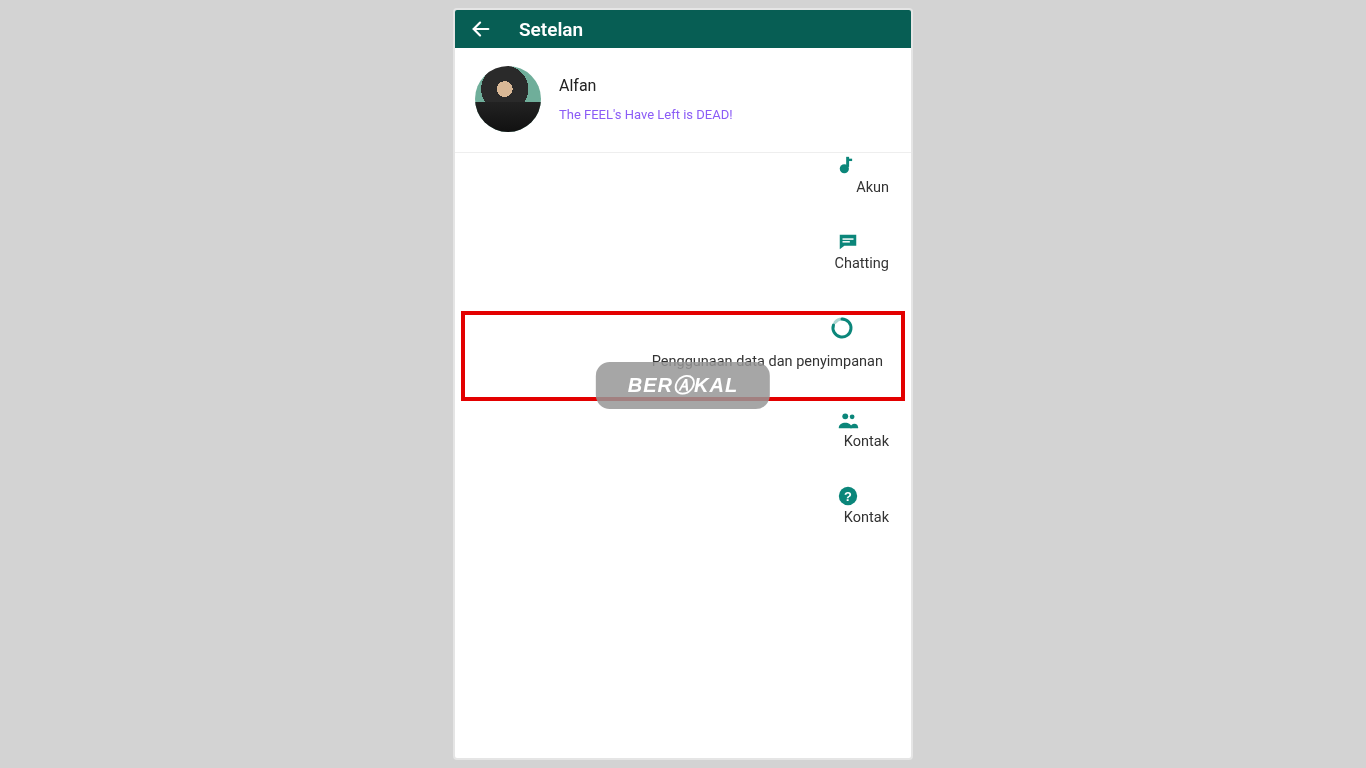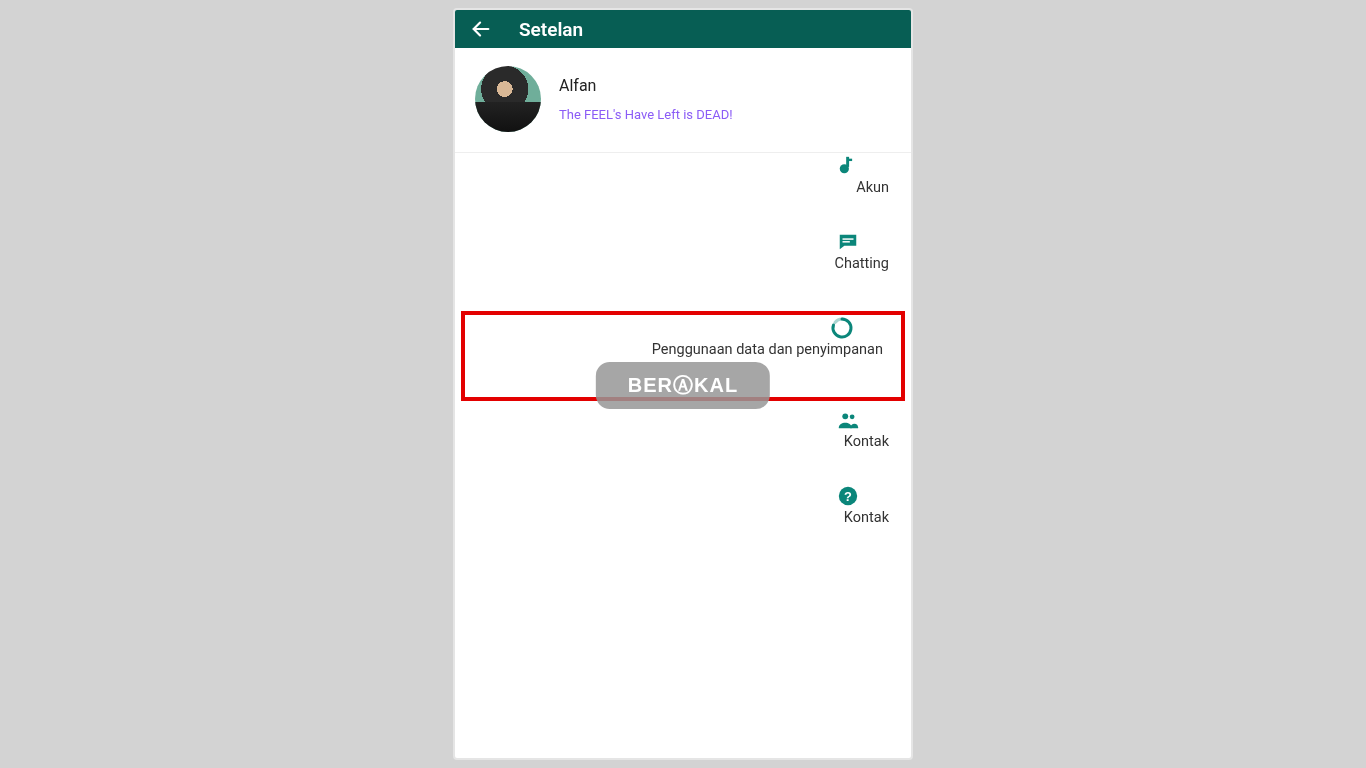--- a/index.html
+++ b/index.html
@@ -84,20 +84,21 @@
     padding: 0 22px;
     cursor: pointer;
     position: relative;
     flex-direction: column;
   }
   .menu-item.highlighted {
     border: 4px solid #e30000;
     height: 90px;
     margin: 6px 6px;
     padding: 0 18px;
+    gap: 12px;
   }
   .menu-icon {
     width: 26px;
     height: 26px;
     display: flex;
     align-items: center;
     justify-content: center;
     color: #0b867a;
     margin-right: 28px;
     flex-shrink: 0;
@@ -113,20 +114,21 @@
     transform: translate(-50%, -22px);
     background: rgba(150,150,150,0.85);
     color: #ffffff;
     font-weight: 700;
     font-size: 20px;
     letter-spacing: 1px;
     padding: 10px 32px;
     border-radius: 14px;
     pointer-events: none;
     font-family: Arial, sans-serif;
+    font-style: italic;
   }
   svg { display:block; }
 </style>
 </head>
 <body>
 
 <div class="phone-frame">
 
   <div class="app-bar">
     <div class="back-arrow">

